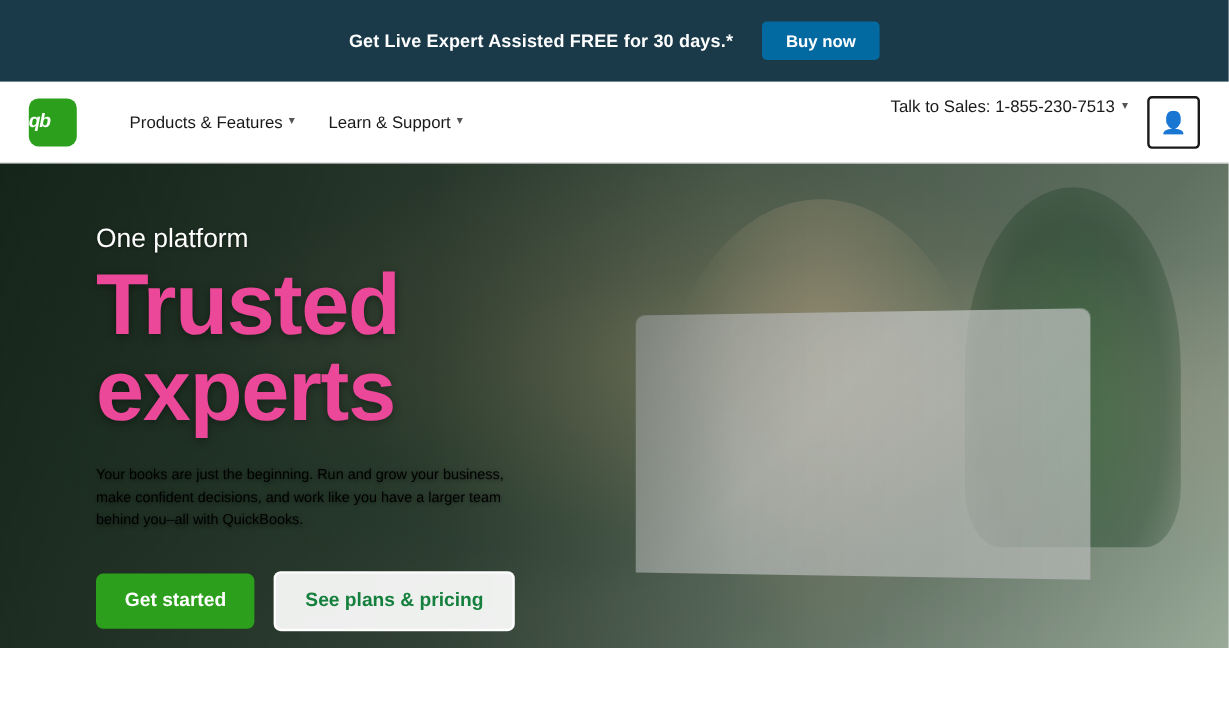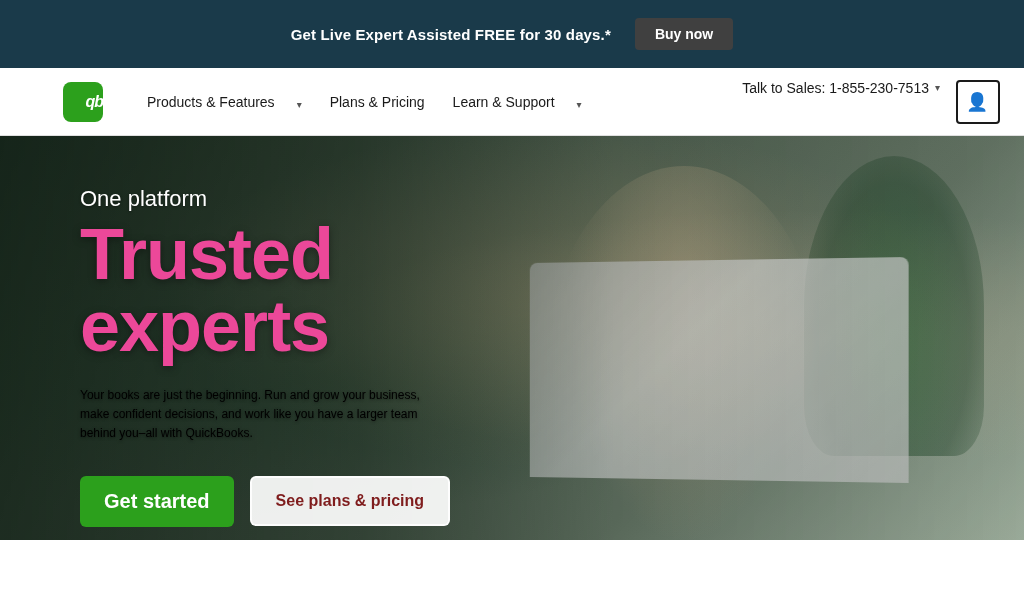--- a/index.html
+++ b/index.html
@@ -23,21 +23,21 @@
     }
 
     .top-banner-text {
       color: #ffffff;
       font-size: 15px;
       font-weight: 600;
       letter-spacing: 0.01em;
     }
 
     .buy-now-btn {
-      background-color: #404040;
+      background-color: #0369a1;
       color: white;
       border: none;
       border-radius: 4px;
       padding: 8px 20px;
       font-size: 14px;
       font-weight: 700;
       cursor: pointer;
       white-space: nowrap;
     }
 
@@ -60,40 +60,39 @@
       flex-shrink: 0;
     }
 
     .logo-icon {
       width: 40px;
       height: 40px;
       background-color: #2ca01c;
       border-radius: 8px;
       display: flex;
       align-items: center;
-      justify-content: flex-end;
+      justify-content: flex-start;
       color: white;
       font-weight: 900;
       font-size: 16px;
       font-style: italic;
       letter-spacing: -1px;
-      margin-left: 39px;
     }
 
     .nav-links {
       display: flex;
       align-items: center;
       gap: 4px;
       flex: 1;
     }
 
     .nav-item {
       display: flex;
-      align-items: flex-end;
-      gap: 22px;
+      align-items: flex-start;
+      gap: 5px;
       padding: 8px 12px;
       font-size: 14px;
       font-weight: 500;
       color: #1a1a1a;
       cursor: pointer;
       white-space: nowrap;
       border-radius: 4px;
     }
 
     .chevron-icon {
@@ -251,29 +250,29 @@
       gap: 16px;
       align-items: center;
     }
 
     .btn-get-started {
       background-color: #2ca01c;
       color: white;
       border: none;
       border-radius: 6px;
       padding: 14px 24px;
-      font-size: 20px;
+      font-size: 16px;
       font-weight: 700;
       cursor: pointer;
       white-space: nowrap;
     }
 
     .btn-see-plans {
       background-color: rgba(255,255,255,0.92);
-      color: #7f1d1d;
+      color: #15803d;
       border: 2px solid rgba(255,255,255,0.9);
       border-radius: 6px;
       padding: 14px 24px;
       font-size: 16px;
       font-weight: 700;
       cursor: pointer;
       white-space: nowrap;
     }
   </style>
 </head>
@@ -288,23 +287,20 @@
   <div class="logo-container">
     <div class="logo-icon">
       <span>qb</span>
     </div>
   </div>
 
   <div class="nav-links">
     <div class="nav-item">
       <span>Products &amp; Features</span>
       <span class="chevron-icon">▾</span>
-    </div>
-    <div class="nav-item">
-      <span>Plans &amp; Pricing</span>
     </div>
     <div class="nav-item">
       <span>Learn &amp; Support</span>
       <span class="chevron-icon">▾</span>
     </div>
   </div>
 
   <div class="nav-right">
     <div class="talk-sales">
       <span>Talk to Sales: 1-855-230-7513</span>

